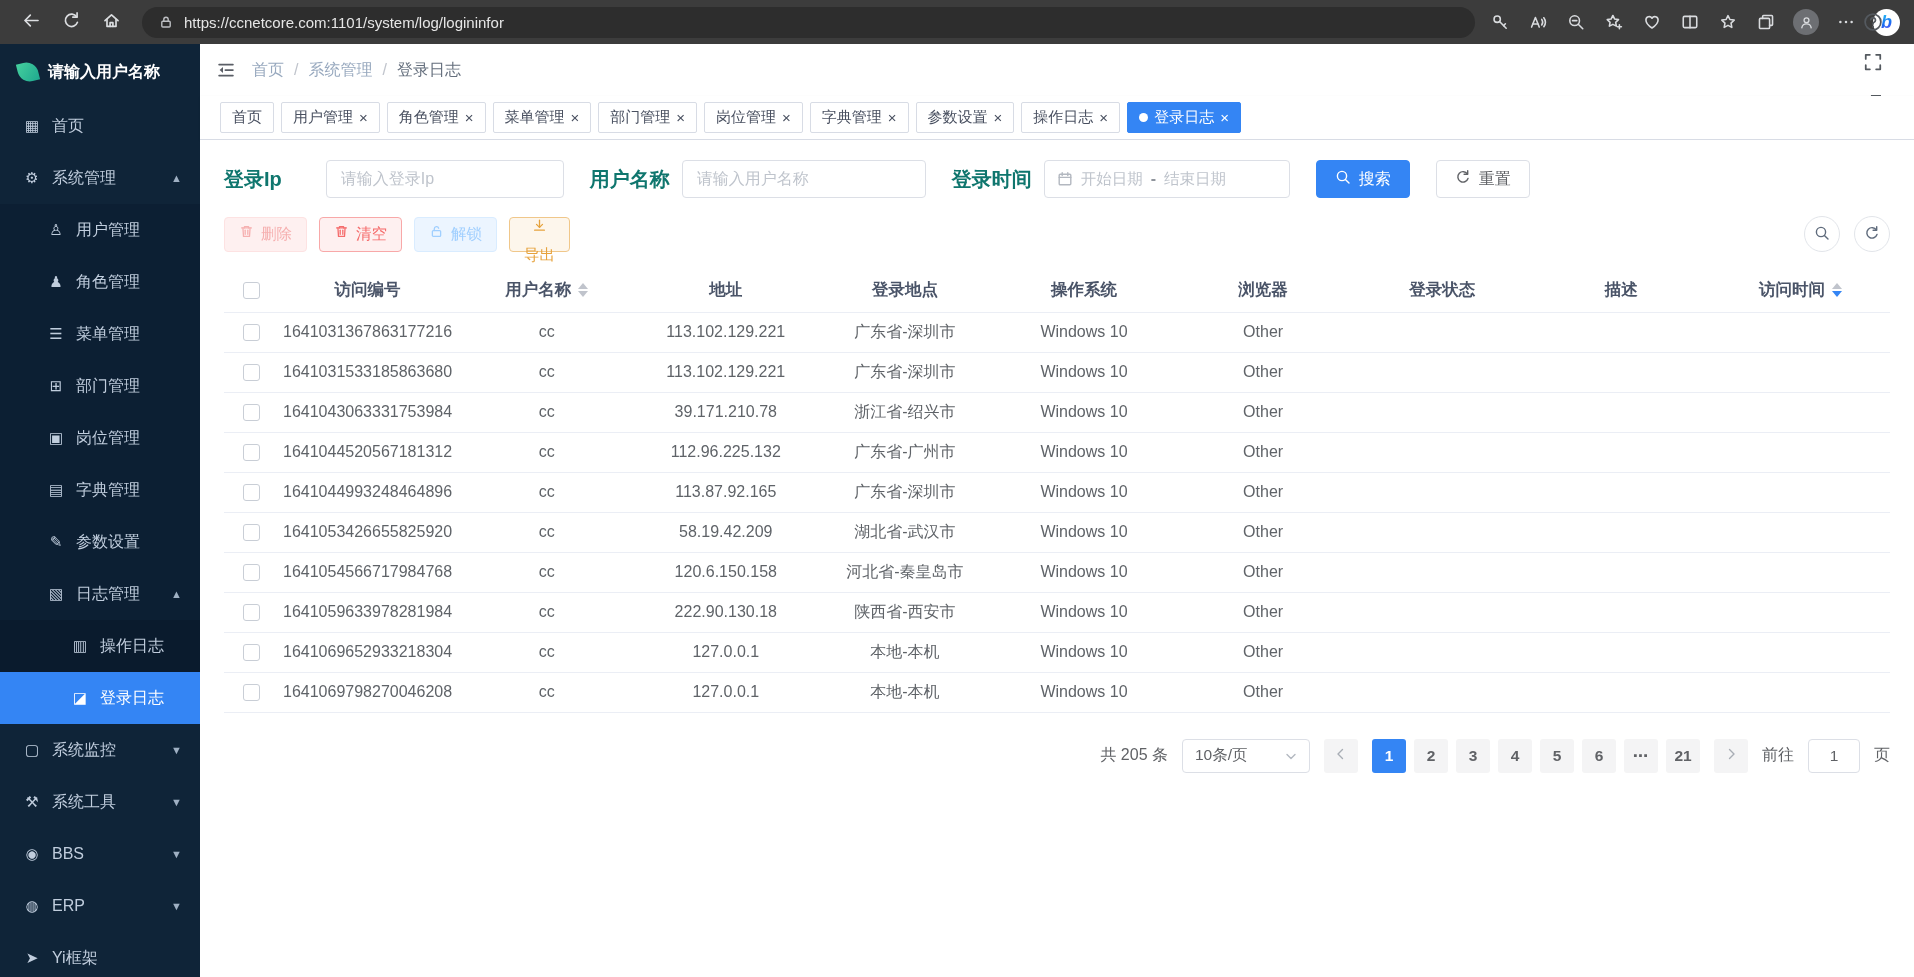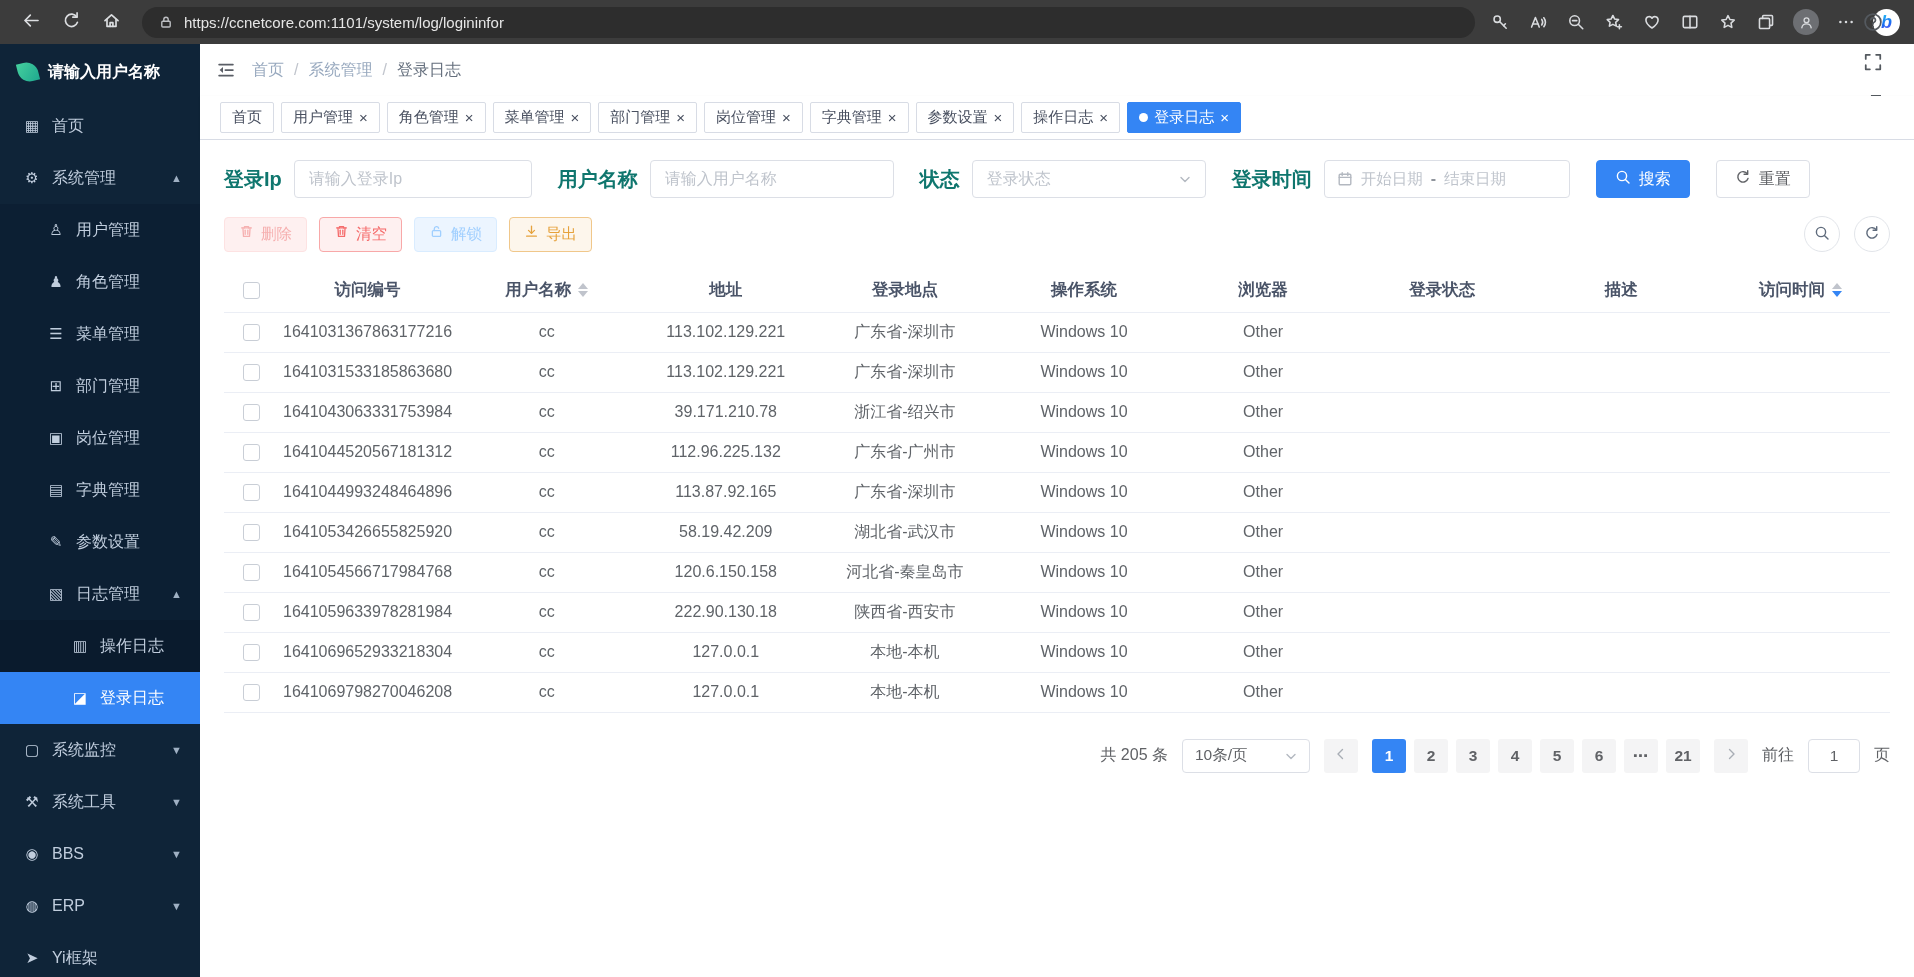--- a/index.html
+++ b/index.html
@@ -58,38 +58,38 @@
   .tab-dot { width:9px; height:9px; border-radius:50%; background:#fff; }
 
   
   .content { flex:1; padding:14px 24px 0 24px; background:#fff; overflow:hidden; }
 
   .filter-row { display:flex; align-items:center; gap:26px; margin-top:6px; }
   .filter-item { display:flex; align-items:center; gap:12px; }
   .filter-item label { font-size:20px; font-weight:bold; color:#0f766e; white-space:nowrap; }
   .f-input { height:38px; border:1px solid #dcdfe6; border-radius:4px; padding:0 14px; font-size:16px; color:#606266; outline:none; font-family:inherit; }
   .f-input::placeholder { color:#bfc4cc; }
-  .w-ip { width:238px; } .w-user { width:244px; }
+  .w-ip { width:238px;margin-left:32px; } .w-user { width:244px; }
   .select { width:234px; height:38px; border:1px solid #dcdfe6; border-radius:4px; display:flex; align-items:center; justify-content:space-between; padding:0 12px 0 14px; cursor:pointer; }
   .select .sel-ph { color:#bfc4cc; font-size:16px; }
   .select .caret, .size-select .caret { color:#b3b8c0; display:flex; }
   .daterange { width:246px; height:38px; border:1px solid #dcdfe6; border-radius:4px; display:flex; align-items:center; gap:8px; padding:0 12px; cursor:pointer; }
   .daterange .cal { color:#b3b8c0; display:flex; flex:none; }
   .daterange .ph { color:#bfc4cc; font-size:15.5px; white-space:nowrap; }
   .daterange .rsep { color:#8f949c; font-weight:bold; }
   .btn { height:38px; border-radius:4px; border:1px solid #dcdfe6; background:#fff; color:#606266; font-size:16px; padding:0 18px; display:inline-flex; align-items:center; gap:8px; cursor:pointer; font-family:inherit; white-space:nowrap; }
   .btn.primary { background:var(--primary); border-color:var(--primary); color:#fff; }
 
   .toolbar-row { display:flex; align-items:center; margin-top:18px; }
   .toolbar-buttons { display:flex; gap:12px; }
   .tbtn { height:35px; border-radius:4px; font-size:15.5px; padding:0 14px; display:inline-flex; align-items:center; gap:7px; cursor:pointer; font-family:Liberation Mono, monospace; border:1px solid transparent; white-space:nowrap; }
   .tbtn.danger-disabled { background:#fef0f0; border-color:#fde2e2; color:#f6b0b0; }
   .tbtn.danger { background:#fef0f0; border-color:#f8a8a8; color:var(--danger); }
   .tbtn.primary-disabled { background:#ecf5ff; border-color:#d9ecff; color:#a0cfff; }
-  .tbtn.warning { background:#fdf6ec; border-color:#f0c78a; color:var(--warning); }
+  .tbtn.warning { background:#fdf6ec; border-color:#f0c78a; color:var(--warning);flex-direction:column; }
   .toolbar-circles { margin-left:auto; display:flex; gap:14px; }
   .circle-btn { width:36px; height:36px; border-radius:50%; border:1px solid #e2e5ea; background:#fff; color:#5f6b7c; display:flex; align-items:center; justify-content:center; cursor:pointer; }
 
   
   table.grid { width:100%; border-collapse:collapse; table-layout:fixed; margin-top:16px; }
   .grid th, .grid td { text-align:center; white-space:nowrap; overflow:hidden; border-bottom:1px solid #ebeef5; }
   .grid th { height:44px; font-size:16.5px; color:#4a5468; font-weight:bold; }
   .grid td { height:40px; font-size:16px; color:#5f6368; }
   .col-check { width:54px; }
   .checkbox { display:inline-block; width:17px; height:17px; border:1px solid #c9ced6; border-radius:3px; background:#fff; vertical-align:middle; cursor:pointer; }
@@ -400,31 +400,20 @@
       <div class="content">
 
         <div class="filter-row">
           <div class="filter-item">
             <label>登录Ip</label>
             <input class="f-input w-ip" placeholder="请输入登录Ip" style="">
           </div>
           <div class="filter-item">
             <label>用户名称</label>
             <input class="f-input w-user" placeholder="请输入用户名称" style="">
-          </div>
-          <div class="filter-item">
-            <label>状态</label>
-            <div class="select">
-              <span class="sel-ph">登录状态</span>
-              <span class="caret">
-                  <svg width="16" height="16" viewBox="0 0 16 16" fill="none" stroke="currentColor" stroke-width="1.4" stroke-linecap="round" stroke-linejoin="round">
-                    <path d="M4 6.5l4 4 4-4"></path>
-                  </svg>
-                </span>
-            </div>
           </div>
           <div class="filter-item">
             <label>登录时间</label>
             <div class="daterange">
               <span class="cal">
                   <svg width="16" height="16" viewBox="0 0 16 16" fill="none" stroke="currentColor" stroke-width="1.4" stroke-linecap="round" stroke-linejoin="round">
                     <rect x="2.2" y="3.2" width="11.6" height="10.6" rx="1"></rect>
                     <path d="M2.2 6.4h11.6"></path>
                     <path d="M5.2 1.8v2.8"></path>
                     <path d="M10.8 1.8v2.8"></path>

